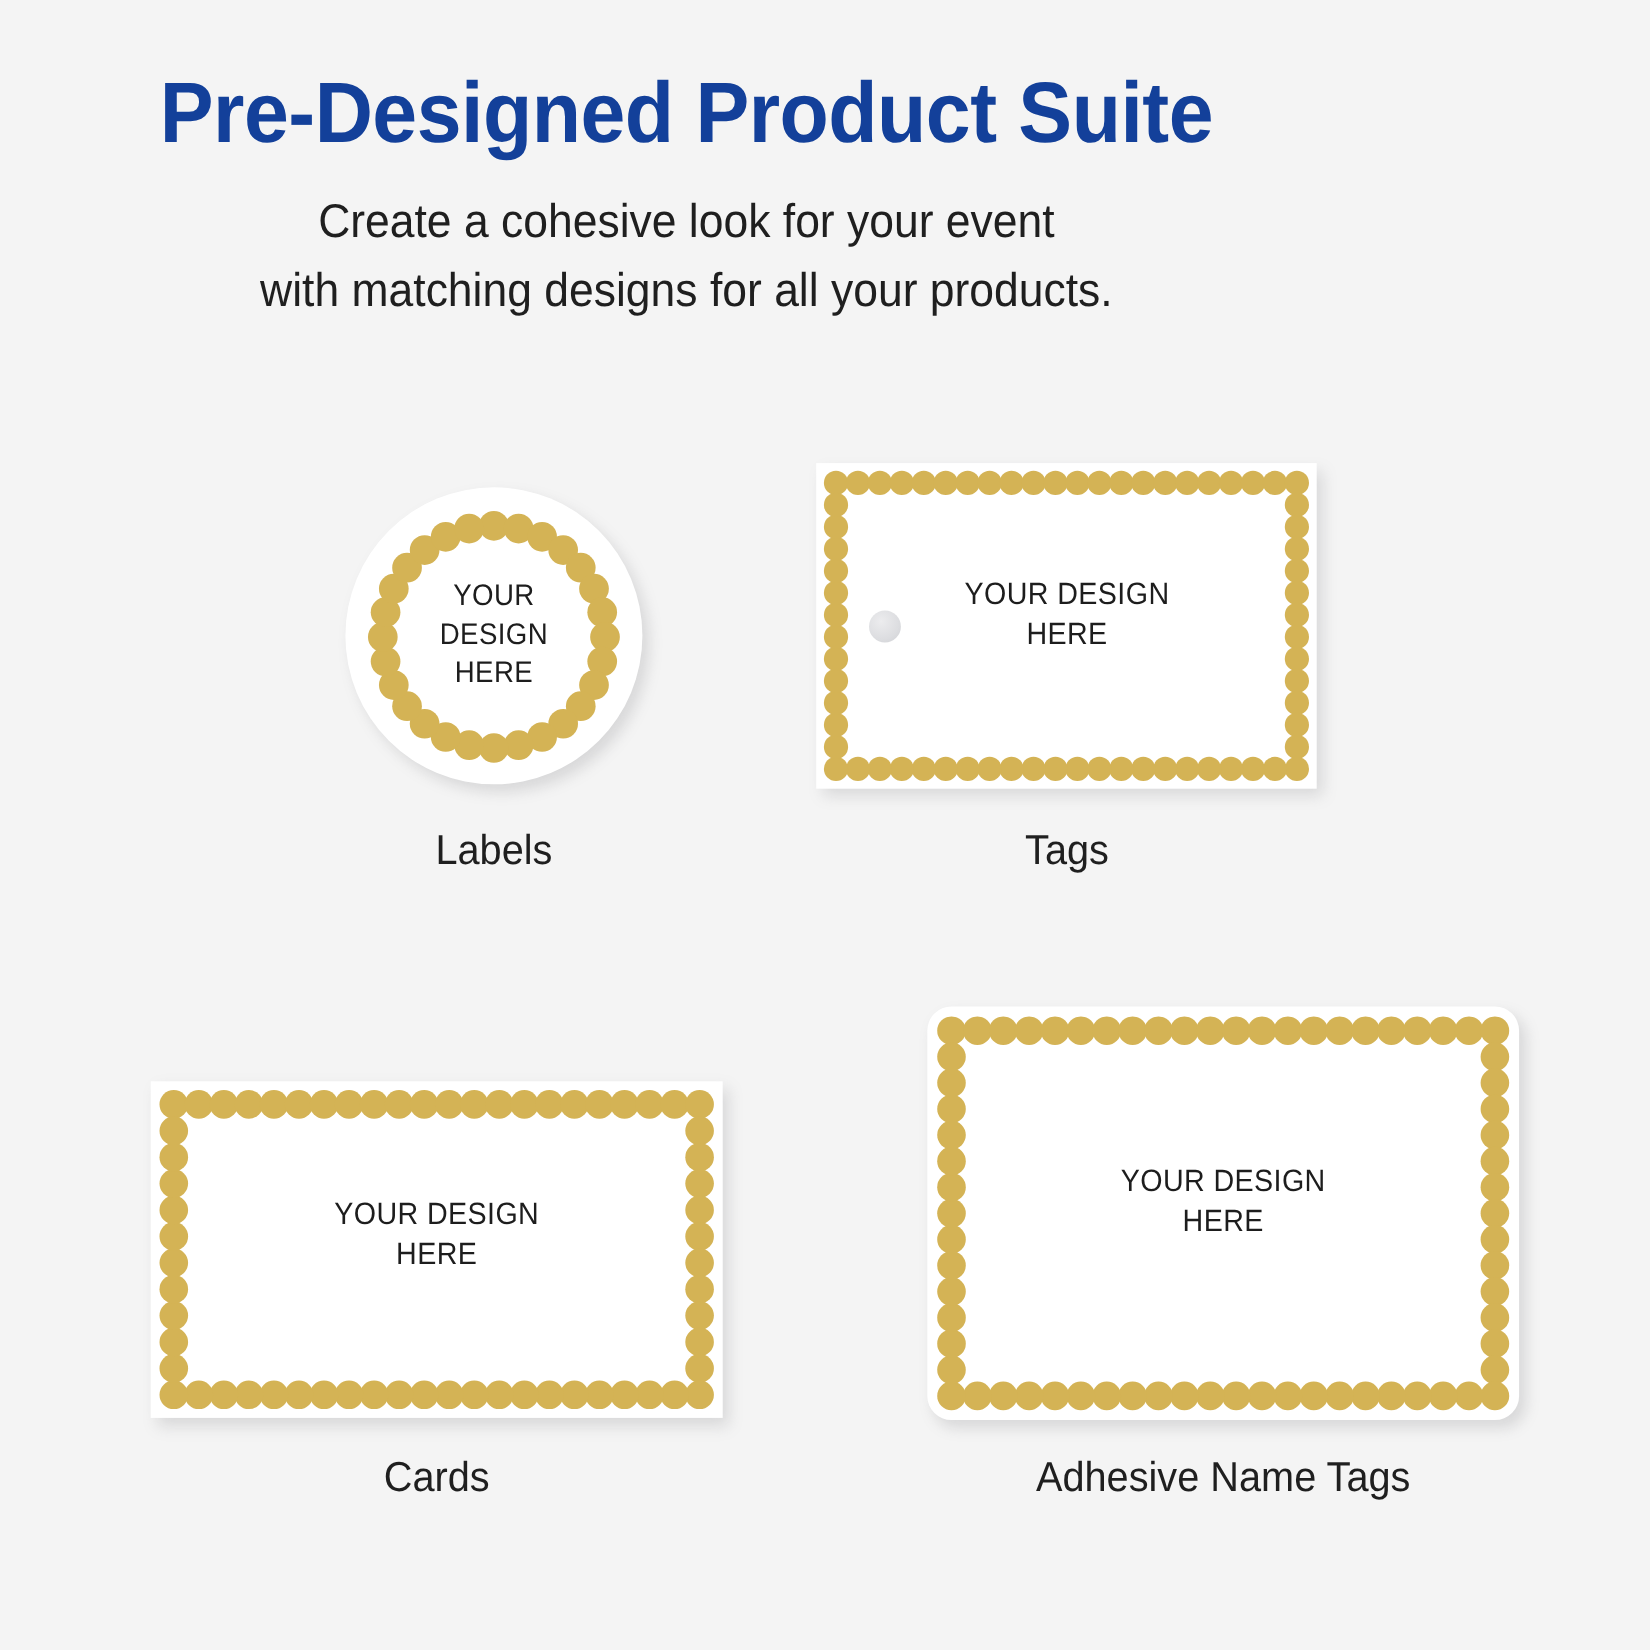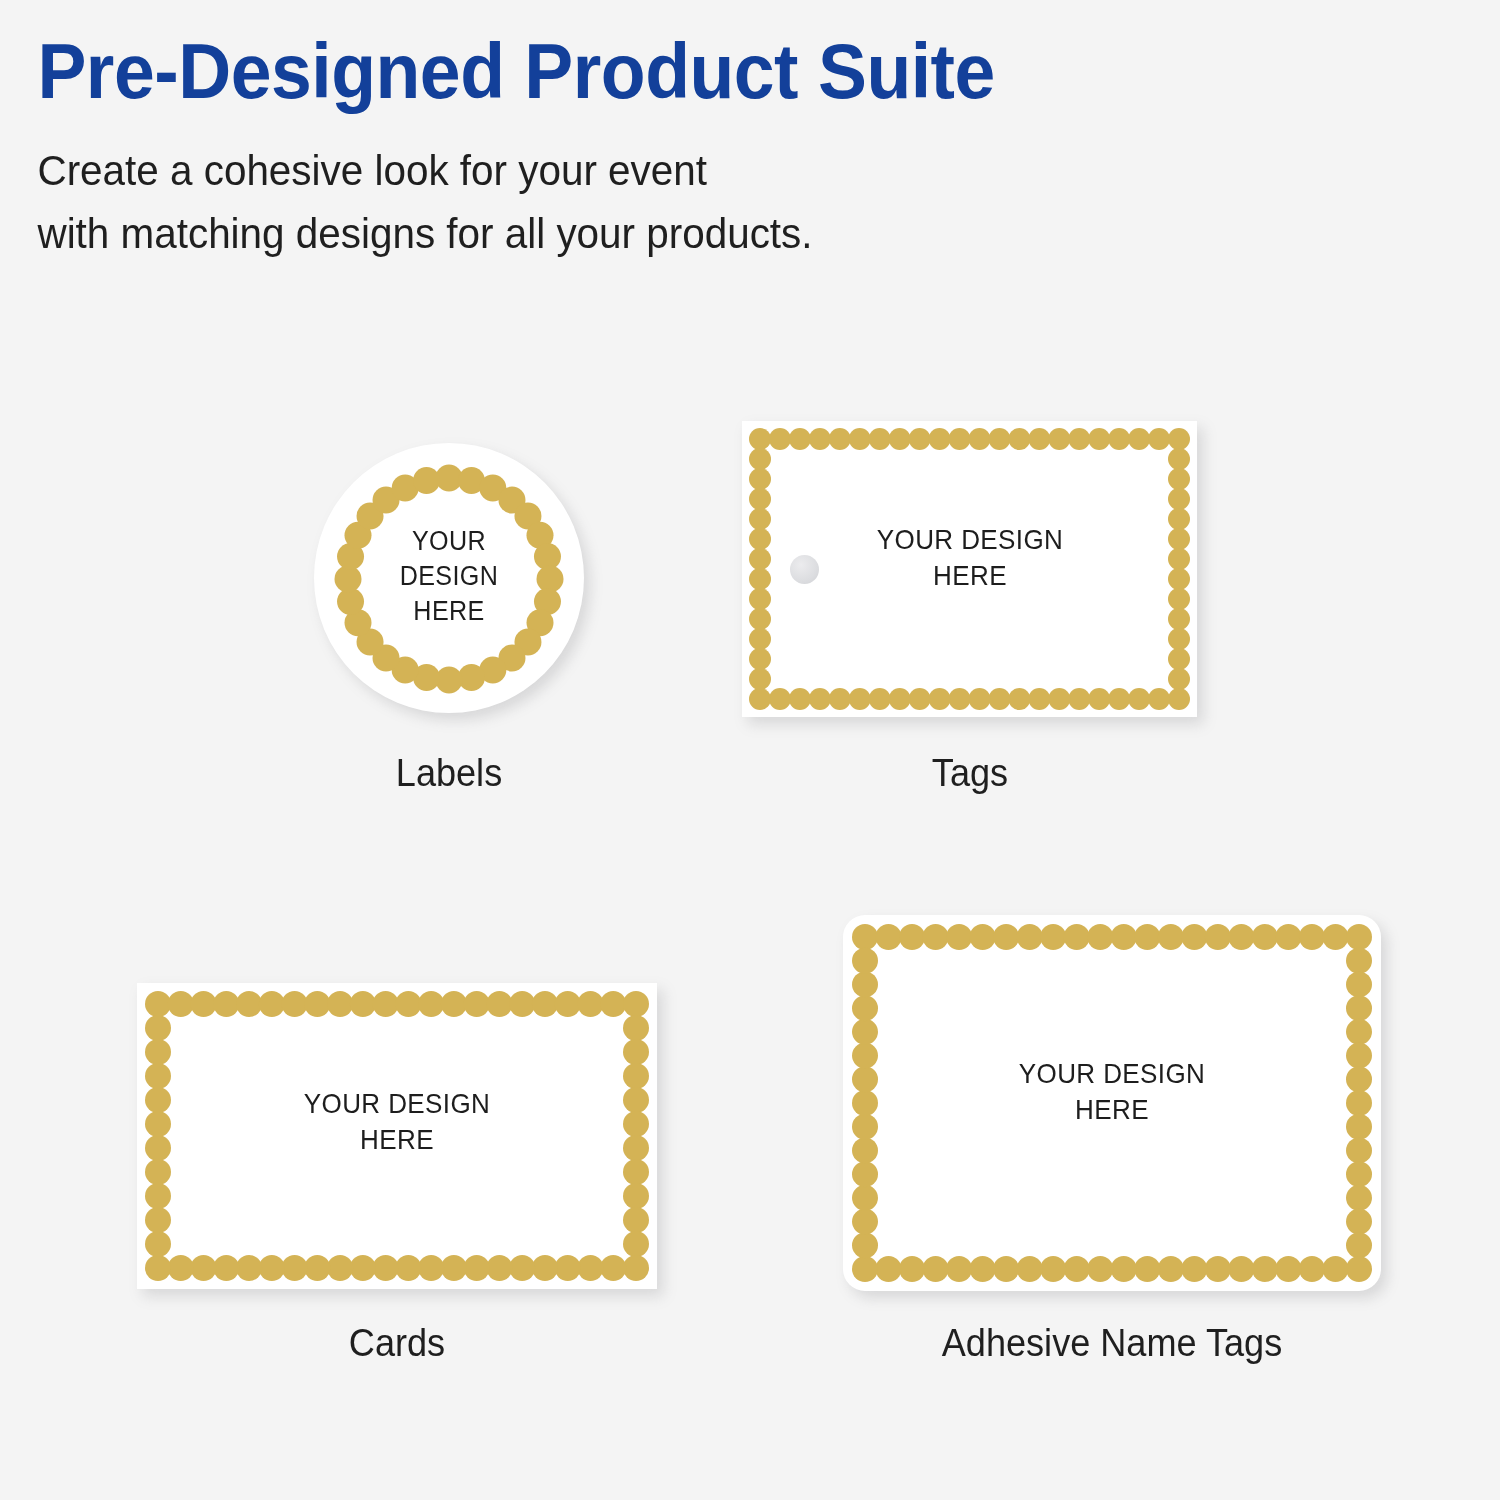--- a/index.html
+++ b/index.html
@@ -16,22 +16,23 @@
   .page {
     position: relative;
     width: 1500px;
     height: 1500px;
   }
 
   
   .header {
     position: absolute;
     left: 0;
-    top: 30px;
+    top: 61px;
     width: 1248px;
+    text-align: center;
   }
   .title {
     font-size: 78px;
     font-weight: bold;
     color: #13409a;
     letter-spacing: -0.5px;
     line-height: 1.06;
     margin: 0;
     transform: scaleX(0.94);
     transform-origin: center;

